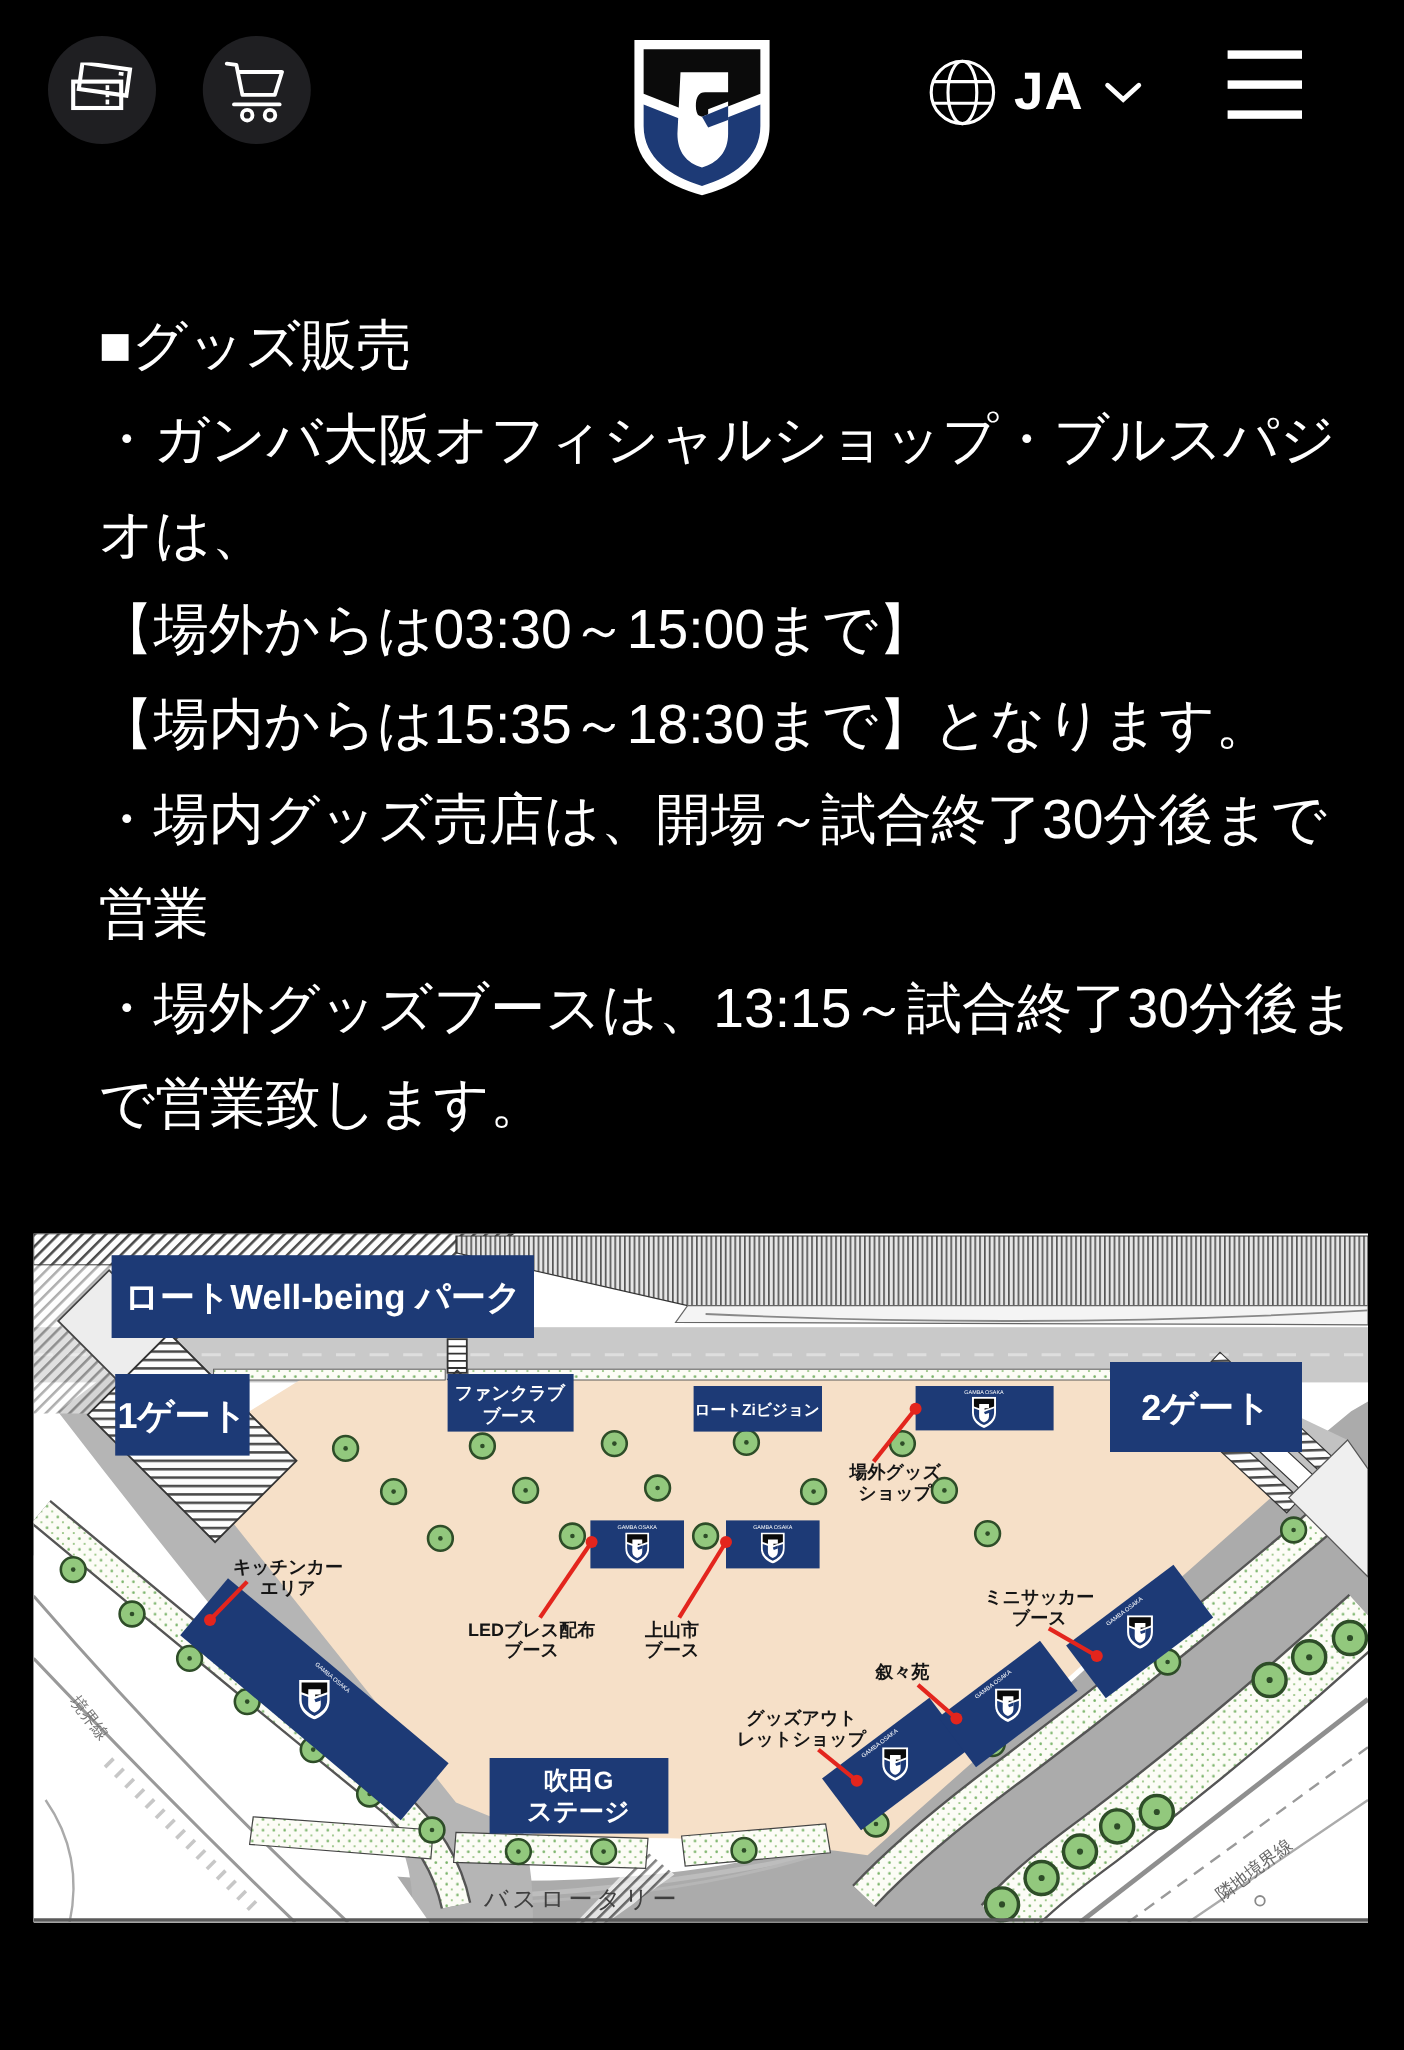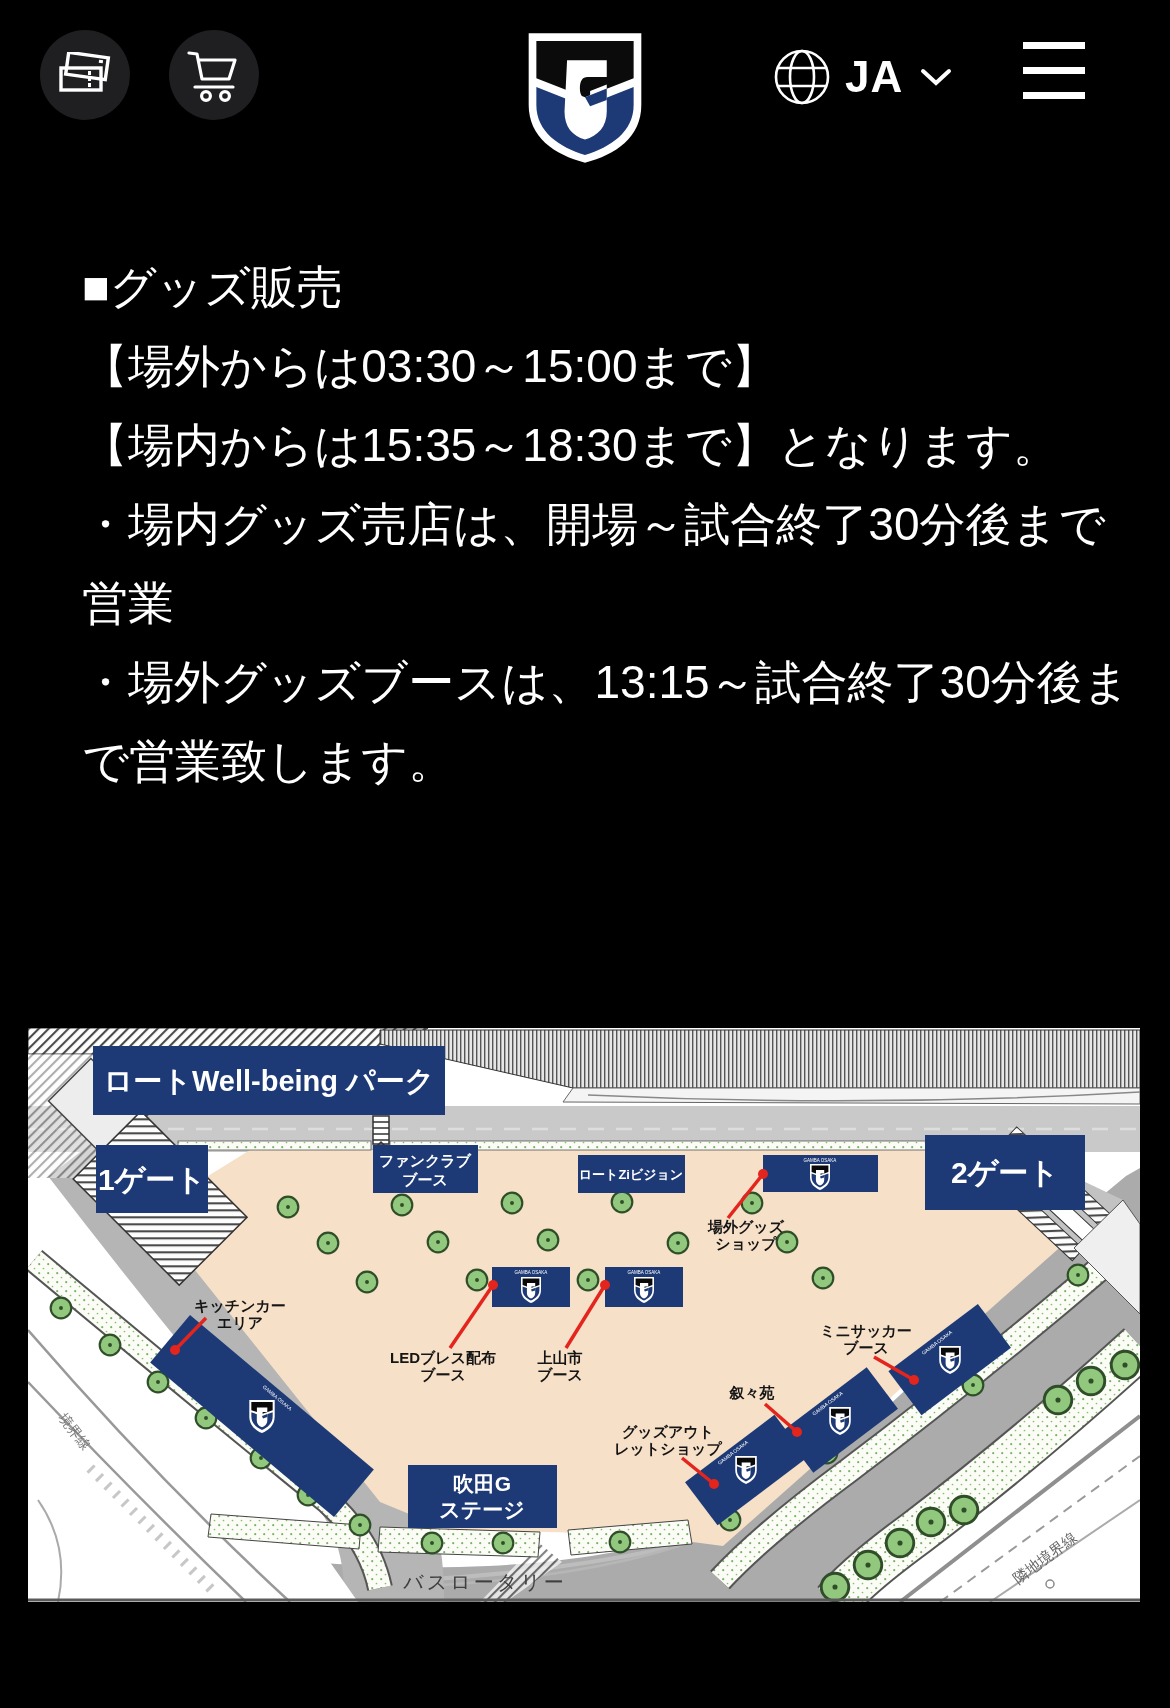--- a/index.html
+++ b/index.html
@@ -85,20 +85,21 @@
   </div>
 
   <div id="menu-btn">
     <span>
       <span class="bar b1"></span><span class="bar b2"></span><span class="bar b3"></span>
     </span>
   </div>
 
   <div id="copy">
     <div>■グッズ販売</div>
+    <div>・ガンバ大阪オフィシャルショップ・ブルスパジオは、</div>
     <div>【場外からは03:30～15:00まで】</div>
     <div>【場内からは15:35～18:30まで】となります。</div>
     <div>・場内グッズ売店は、開場～試合終了30分後まで営業</div>
     <div>・場外グッズブースは、13:15～試合終了30分後まで営業致します。</div>
   </div>
 
   <div id="map-wrap">
   <svg width="1112" height="574" viewBox="0 0 1112 574">
     <defs>
       <pattern id="hat" width="7" height="7" patternUnits="userSpaceOnUse" patternTransform="rotate(45)">

